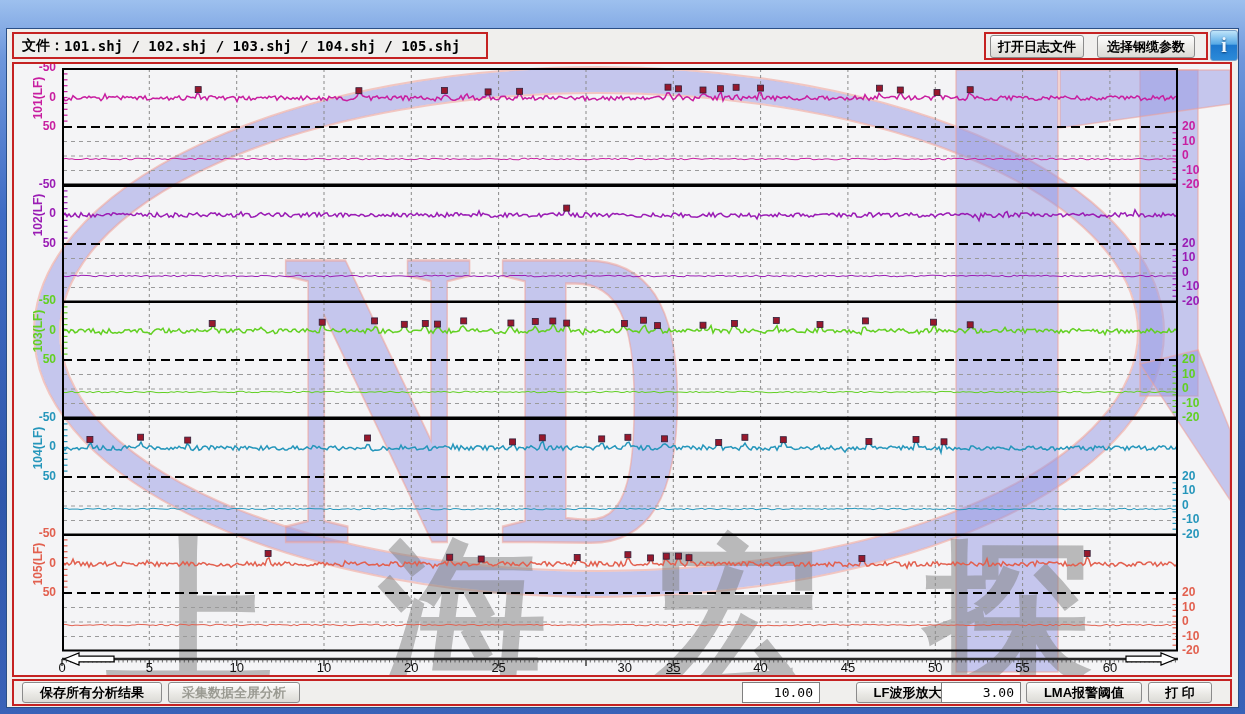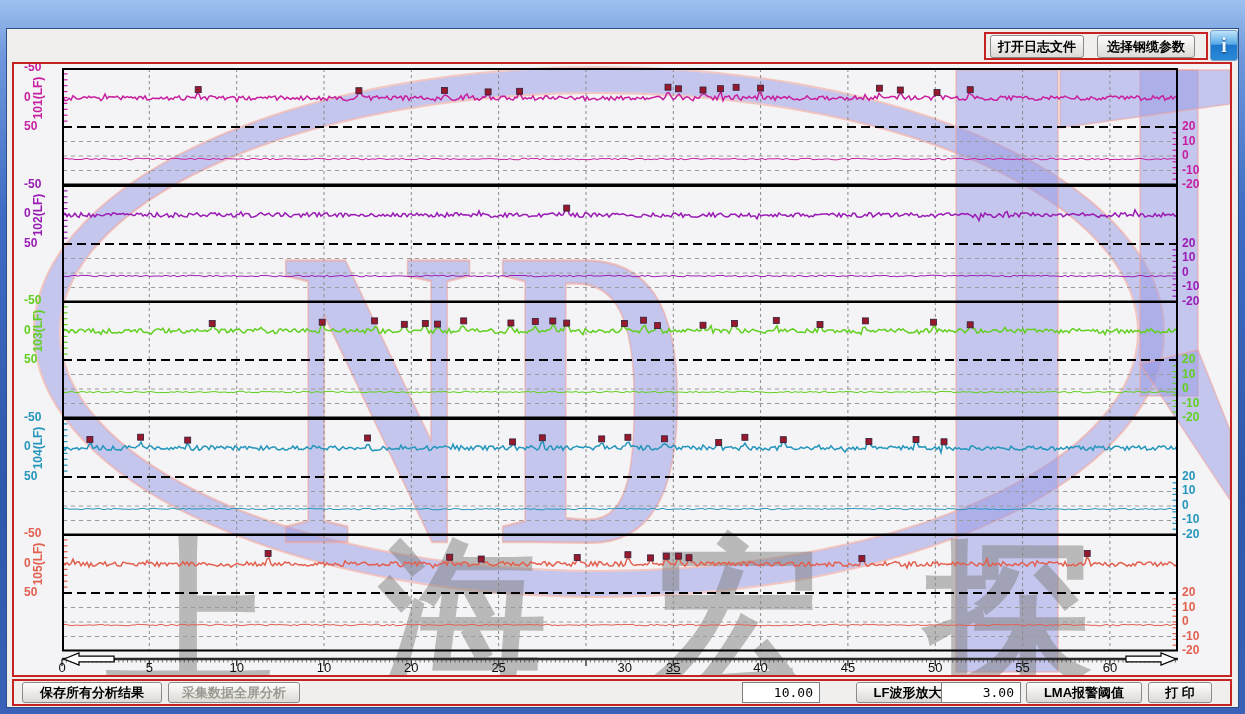--- a/index.html
+++ b/index.html
@@ -29,36 +29,40 @@
   .infobtn{position:absolute;left:1210px;top:30px;width:28px;height:31px;border:1px solid #7aa0c8;border-radius:3px;
     background:linear-gradient(180deg,#bfe4fa 0%,#58aae6 45%,#1d78ce 50%,#2b8ad8 100%);
     color:#eef7ff;font-family:"Liberation Serif",serif;font-weight:bold;font-size:20px;
     display:flex;align-items:center;justify-content:center;cursor:pointer;text-shadow:0 1px 2px #0a3c6e;}
   
   .chartbox{position:absolute;left:12px;top:62px;width:1220px;height:615px;border:2px solid #c52222;background:#f4f4f6;overflow:hidden;}
   .wm{position:absolute;left:0;top:0;z-index:1;}
   .panel-svg{position:absolute;z-index:2;}
   .axis-svg{position:absolute;z-index:2;overflow:visible;}
   .tick{position:absolute;z-index:3;font-size:12px;font-weight:bold;width:32px;white-space:nowrap;}
-  .tick.l{text-align:left;} .tick.r{text-align:left;}
+  .tick.l{text-align:right;} .tick.r{text-align:left;}
   .vlabel{position:absolute;z-index:3;font-size:12px;font-weight:bold;width:64px;height:14px;text-align:center;
     transform:rotate(-90deg);white-space:nowrap;}
   .xlab{position:absolute;z-index:3;font-size:13px;color:#111;width:36px;text-align:center;}
   
   .numinput{position:absolute;height:21px;background:#fff;border:1px solid #7f7f7f;font-size:13px;
     font-family:"DejaVu Sans Mono",monospace;text-align:right;padding:0 6px 0 0;color:#000;}
 </style>
 </head>
 <body>
 
 <div class="window">
 
 
   <div class="client"></div>
 
+  <div class="filebox">
+    <span class="file-label">文件：</span>
+    <span class="file-list">101.shj  /  102.shj  /  103.shj  /  104.shj  /  105.shj</span>
+  </div>
   <div class="redbox" style="left:984px;top:32px;width:224px;height:28px;"></div>
   <div class="pushbtn" style="left:990px;top:35px;width:94px;">打开日志文件</div>
   <div class="pushbtn" style="left:1097px;top:35px;width:98px;">选择钢缆参数</div>
   <div class="infobtn">i</div>
 
   <div class="chartbox">
       <div class="wm"><svg width="1216" height="611" viewBox="0 0 1216 611">
    <ellipse cx="585" cy="268" rx="552" ry="252" fill="none" stroke="rgba(150,152,228,0.50)" stroke-width="24"></ellipse>
    <ellipse cx="585" cy="268" rx="565" ry="265" fill="none" stroke="rgba(240,160,150,0.55)" stroke-width="2"></ellipse>
    <ellipse cx="585" cy="268" rx="539" ry="239" fill="none" stroke="rgba(240,160,150,0.55)" stroke-width="2"></ellipse>

